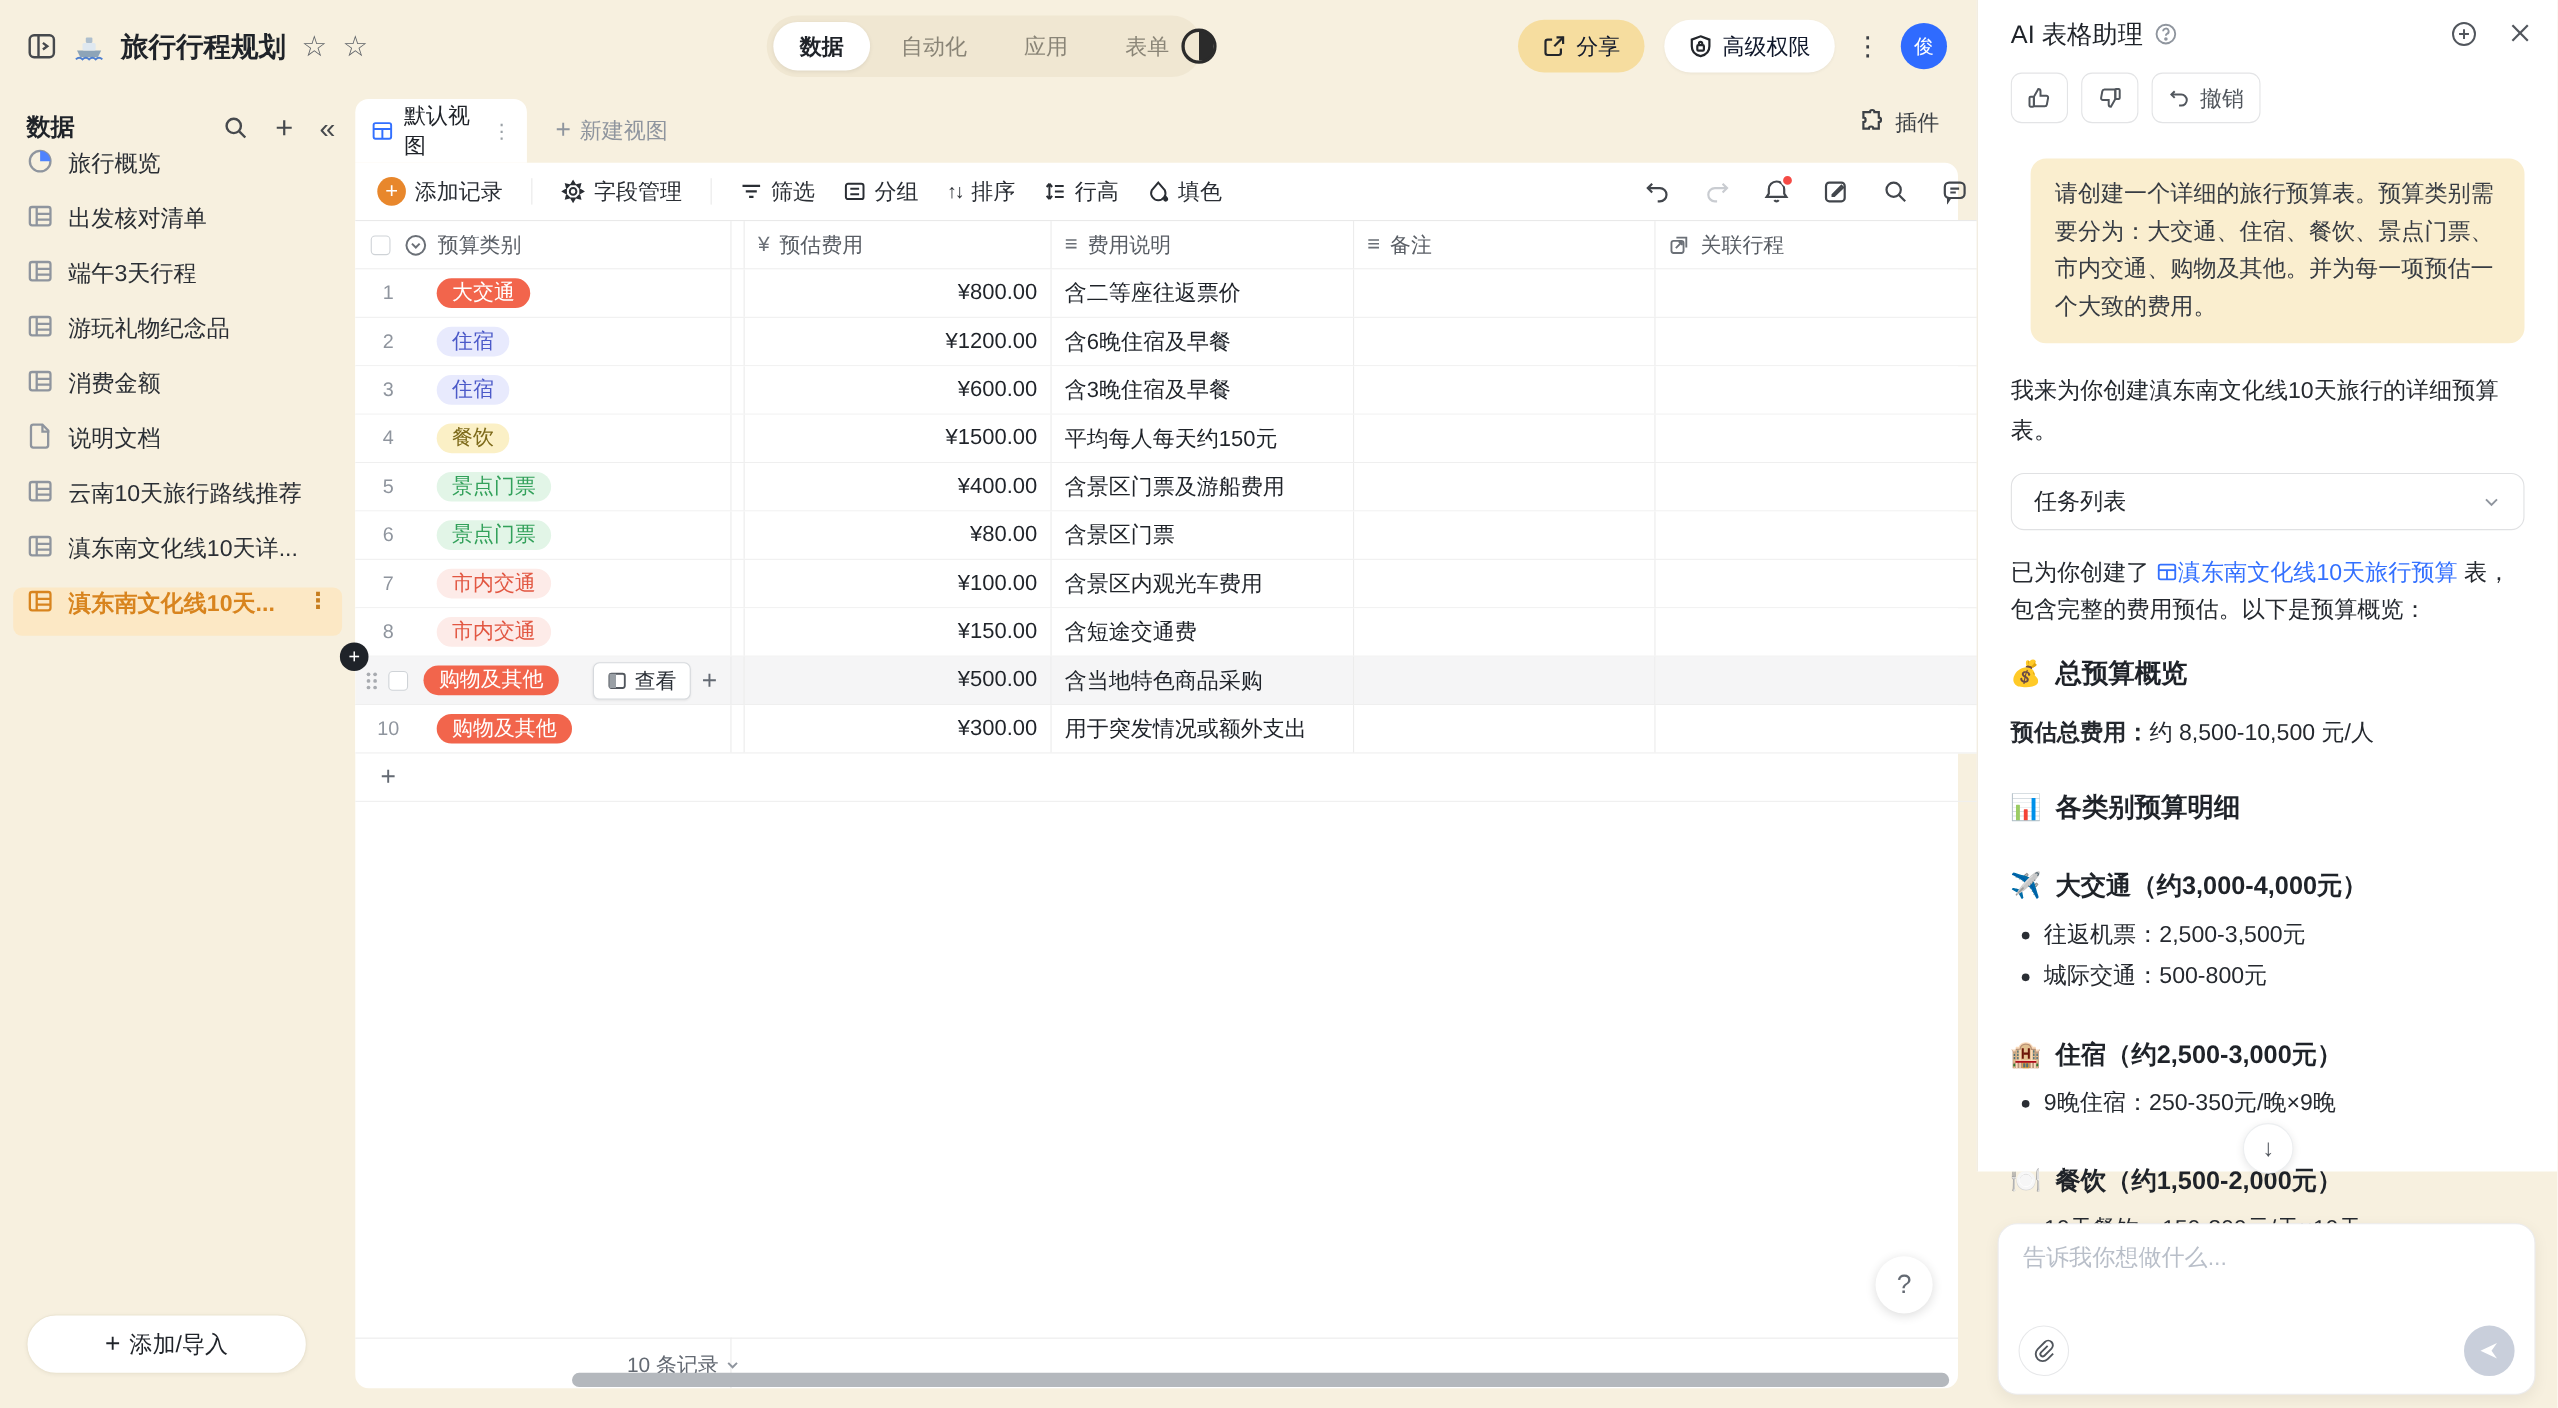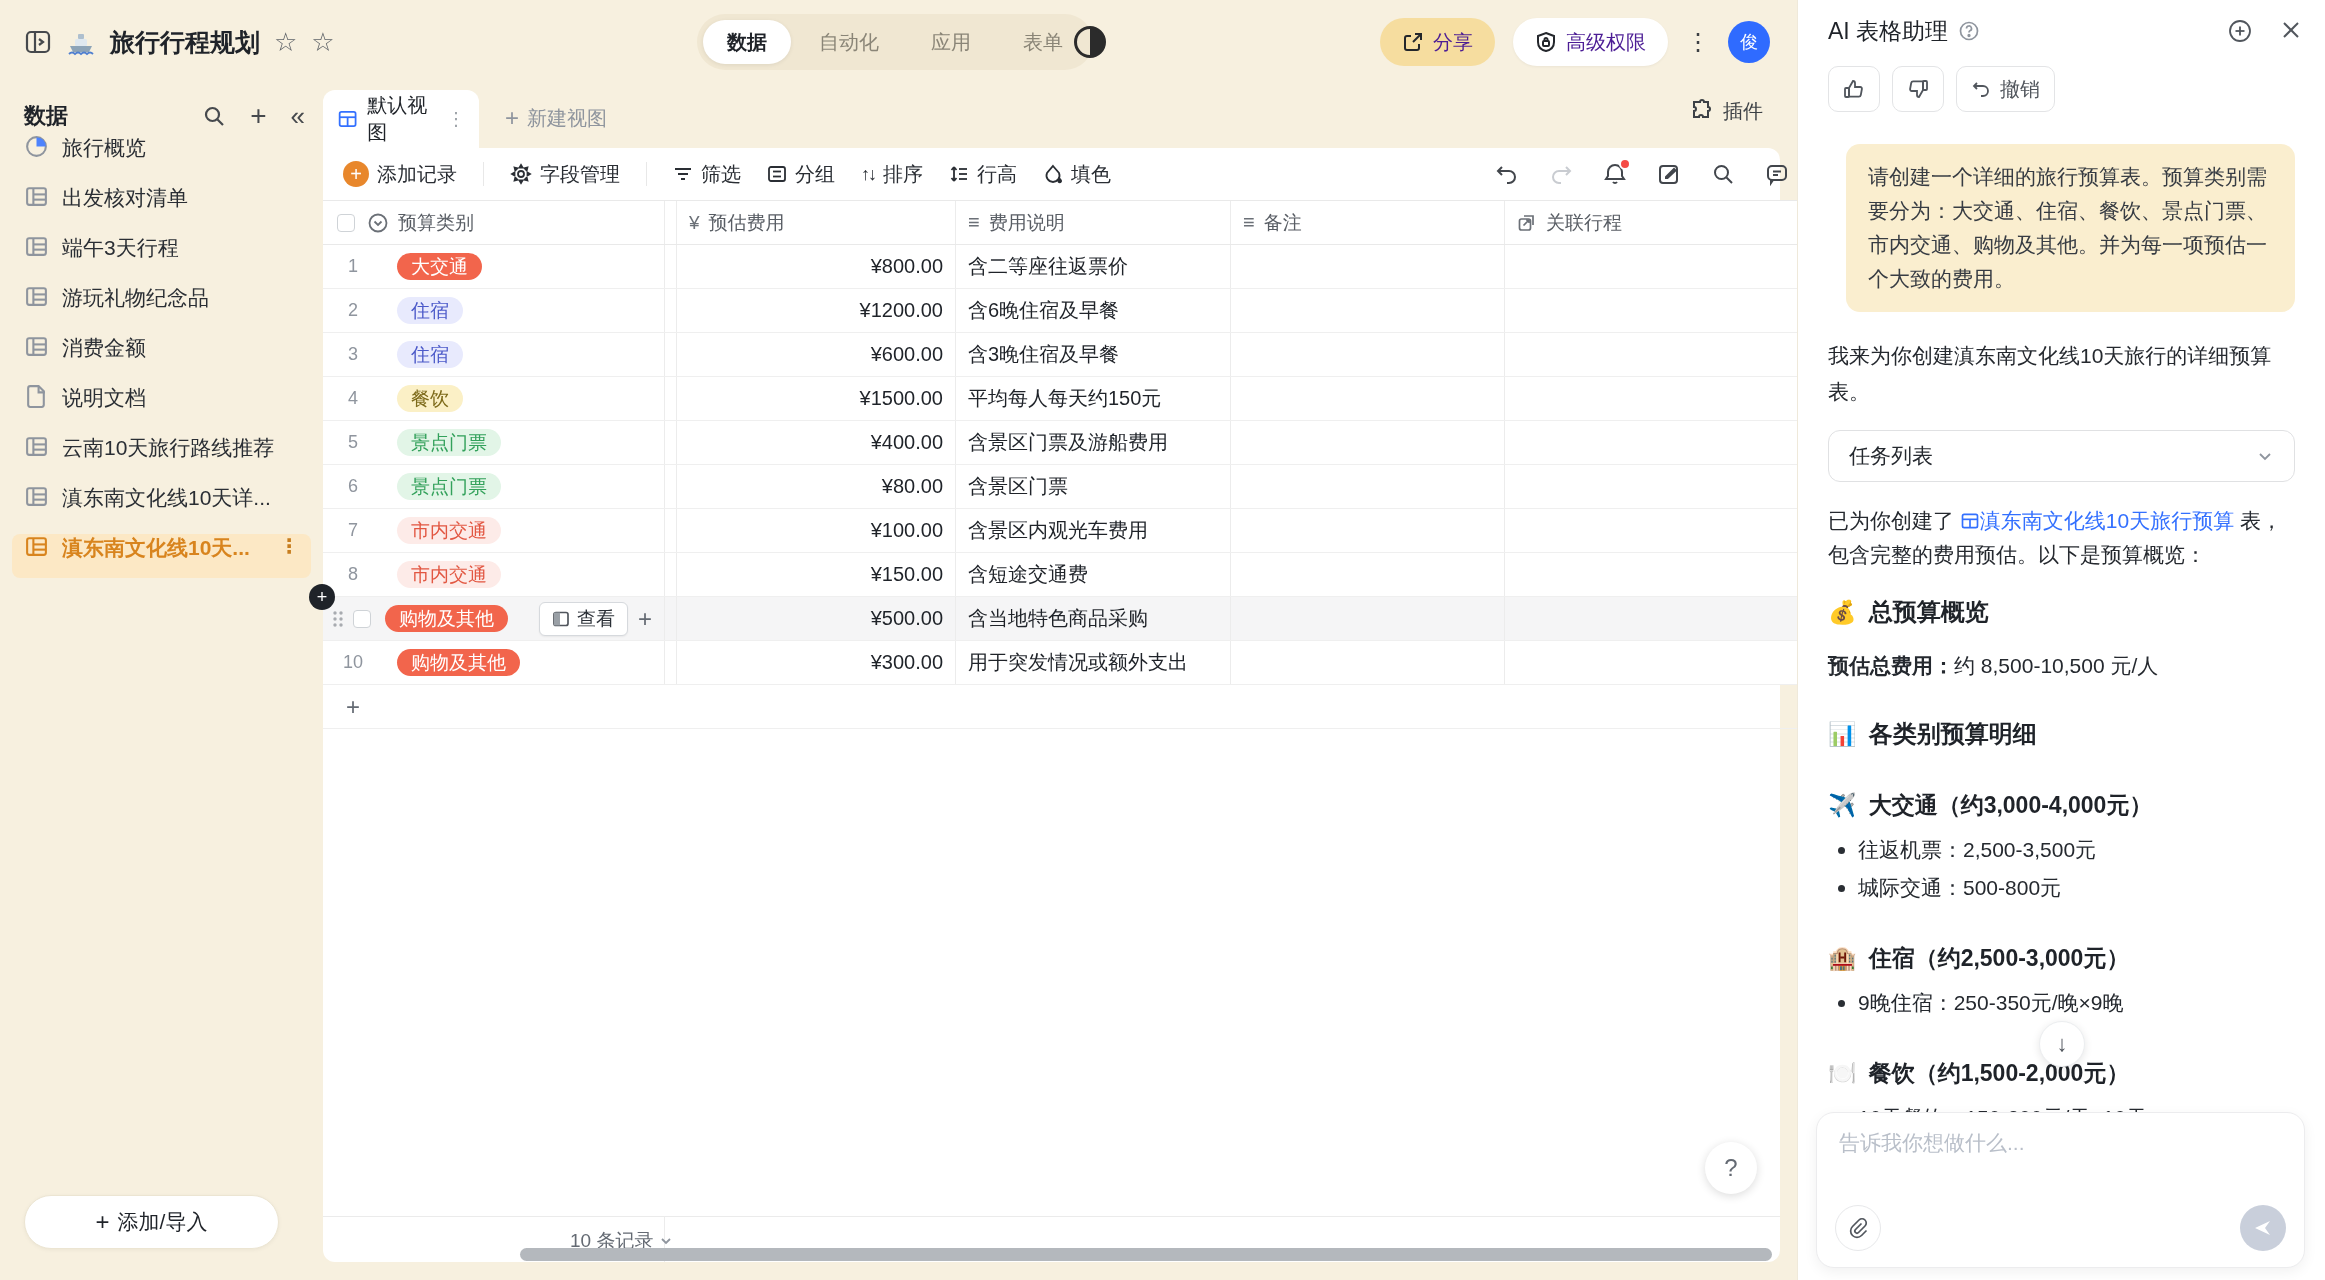--- a/index.html
+++ b/index.html
@@ -10,21 +10,21 @@
   .topbar { position:absolute; left:0; top:0; width:1797px; height:84px; display:flex; align-items:center; }
   .tb-left { position:absolute; left:24px; top:0; height:84px; display:flex; align-items:center; gap:14px; }
   .icon-btn { display:inline-flex; align-items:center; justify-content:center; cursor:pointer; color:#46494d; }
   .app-title { font-size:25px; font-weight:bold; color:#1f2329; }
   .star { font-size:26px; color:#5f6368; }
   .tb-tabs { position:absolute; left:697px; top:14px; height:56px; background:#f0e7d2; border-radius:28px; display:flex; align-items:center; padding:0 6px; gap:4px; }
   .tb-tab { height:44px; display:flex; align-items:center; padding:0 24px; font-size:20px; color:#8a8577; border-radius:22px; cursor:pointer; }
   .tb-tab.active { background:#fff; color:#1f2329; font-weight:bold; box-shadow:0 1px 4px rgba(0,0,0,.08); }
   .theme-toggle { position:absolute; left:1074px; top:26px; width:32px; height:32px; border-radius:50%; border:3px solid #2b2b2b; background:linear-gradient(90deg,transparent 50%, #2b2b2b 50%); }
   .tb-right { position:absolute; right:27px; top:0; height:84px; display:flex; align-items:center; gap:18px; }
-  .pill-btn { height:48px; border-radius:24px; display:flex; align-items:center; gap:9px; padding:0 22px; font-size:20px; color:#4c1d95; cursor:pointer; }
+  .pill-btn { height:48px; border-radius:24px; display:flex; align-items:center; gap:9px; padding:0 22px; font-size:20px; color:#0f172a; cursor:pointer; }
   .pill-share { background:#f6dd9f; }
   .pill-perm { background:#fff; box-shadow:0 1px 3px rgba(0,0,0,.05); }
   .more-v { font-size:24px; color:#3c3f44; letter-spacing:0; cursor:pointer; }
   .avatar { width:42px; height:42px; border-radius:50%; background:#2f6bff; color:#fff; font-size:18px; display:flex; align-items:center; justify-content:center; cursor:pointer; }
 
   
   .sidebar { position:absolute; left:0; top:84px; width:323px; height:1196px; }
   .sb-head { position:absolute; left:24px; right:18px; top:14px; height:36px; display:flex; align-items:center; }
   .sb-title { font-size:22px; font-weight:bold; color:#1f2329; }
   .sb-head-icons { margin-left:auto; display:flex; align-items:center; gap:24px; color:#46494d; }
@@ -82,21 +82,21 @@
   .addrow .plus { width:60px; text-align:center; font-size:24px; color:#646a73; }
   .insert-dot { position:absolute; left:309px; top:584px; width:26px; height:26px; border-radius:50%; background:#1f2329; color:#fff; font-size:18px; display:flex; align-items:center; justify-content:center; z-index:40; cursor:pointer; }
 
   .bottombar-line { position:absolute; left:323px; top:1216px; width:1457px; height:1px; background:#ebebeb; }
   .bb-vline { position:absolute; left:664px; top:1216px; width:1px; height:46px; background:#ececec; }
   .rec-count { position:absolute; left:570px; top:1228px; display:flex; align-items:center; gap:6px; font-size:19px; color:#646a73; cursor:pointer; }
   .hscroll { position:absolute; left:520px; top:1248px; width:1252px; height:13px; border-radius:7px; background:#b4b8bd; cursor:pointer; }
   .help-circle { position:absolute; left:1705px; top:1142px; width:52px; height:52px; border-radius:50%; background:#fff; box-shadow:0 2px 10px rgba(0,0,0,.14); display:flex; align-items:center; justify-content:center; font-size:24px; color:#646a73; cursor:pointer; }
 
   
-  .ai { position:absolute; left:1797px; top:0; width:528px; height:1280px; background:#fff; border-left:1px solid #efe9da; }
+  .ai { position:absolute; left:1797px; top:0; width:528px; height:1065px; background:#fff; border-left:1px solid #efe9da; }
   .ai-head { position:absolute; left:30px; right:22px; top:0; height:62px; display:flex; align-items:center; gap:10px; }
   .ai-title { font-size:23px; color:#1f2329; }
   .ai-head-icons { margin-left:auto; display:flex; gap:26px; color:#51565d; }
   .ai-body { position:absolute; left:30px; right:30px; top:62px; }
   .fb-row { display:flex; gap:12px; margin-top:4px; }
   .fb-btn { height:46px; min-width:50px; border:1px solid #e3e4e6; border-radius:10px; background:#fff; display:flex; align-items:center; justify-content:center; gap:9px; color:#51565d; font-size:20px; padding:0 14px; cursor:pointer; }
   .bubble { margin-top:32px; margin-left:18px; background:#faeecf; border-radius:14px; padding:16px 22px; font-size:21px; line-height:34px; color:#373c43; }
   .ai-p { margin-top:26px; font-size:21px; line-height:36px; color:#25292f; }
   .taskbox { margin-top:20px; height:52px; border:1px solid #e0e1e3; border-radius:12px; display:flex; align-items:center; padding:0 20px; font-size:21px; color:#25292f; cursor:pointer; }
   .taskbox .chev { margin-left:auto; color:#8f959e; }

